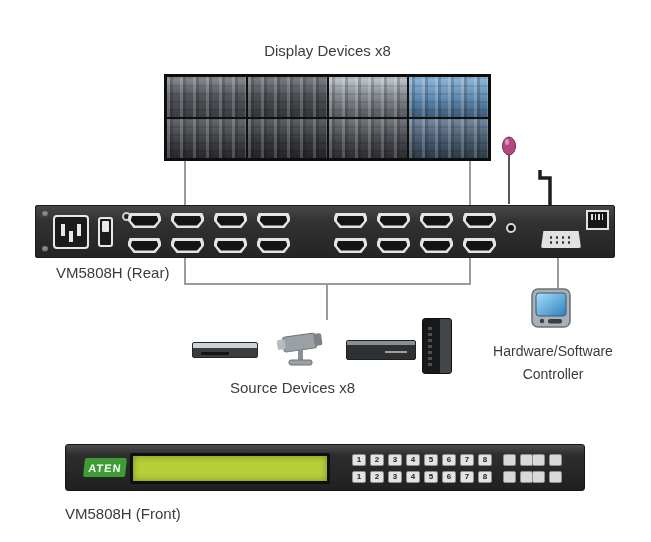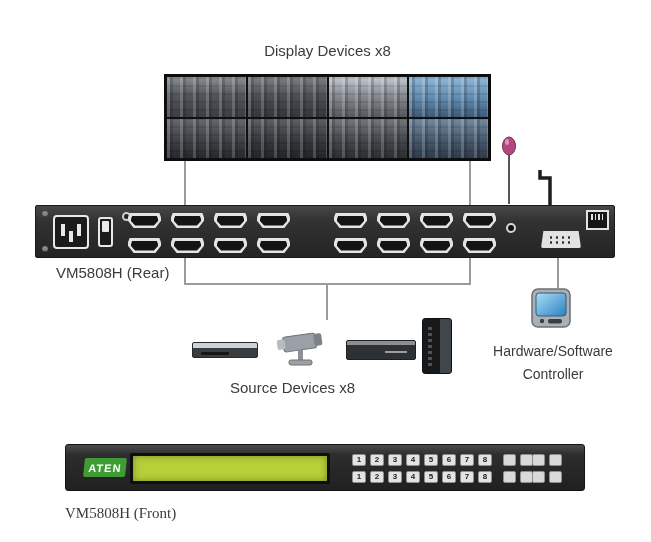--- a/index.html
+++ b/index.html
@@ -245,21 +245,21 @@
       <div class="fbtn"></div>
     </div>
     <div class="fbtn-grid fg2">
       <div class="fbtn"></div>
       <div class="fbtn"></div>
       <div class="fbtn"></div>
       <div class="fbtn"></div>
     </div>
   </div>
 
-  <div class="lbl" style="left:65px; top:505px;font-family:Liberation Serif, serif;">VM5808H (Front)</div>
+  <div class="lbl" style="left:65px; top:505px;">VM5808H (Front)</div>
 
   <svg class="wires" width="651" height="542">
     <g stroke="#9b9b9b" stroke-width="2" fill="none">
       <path d="M185 161 V205"></path>
       <path d="M470 161 V205"></path>
       <path d="M185 258 V284 H470 V258"></path>
       <path d="M327 284 V320"></path>
       <path d="M558 258 V288"></path>
     </g>
     <g>

